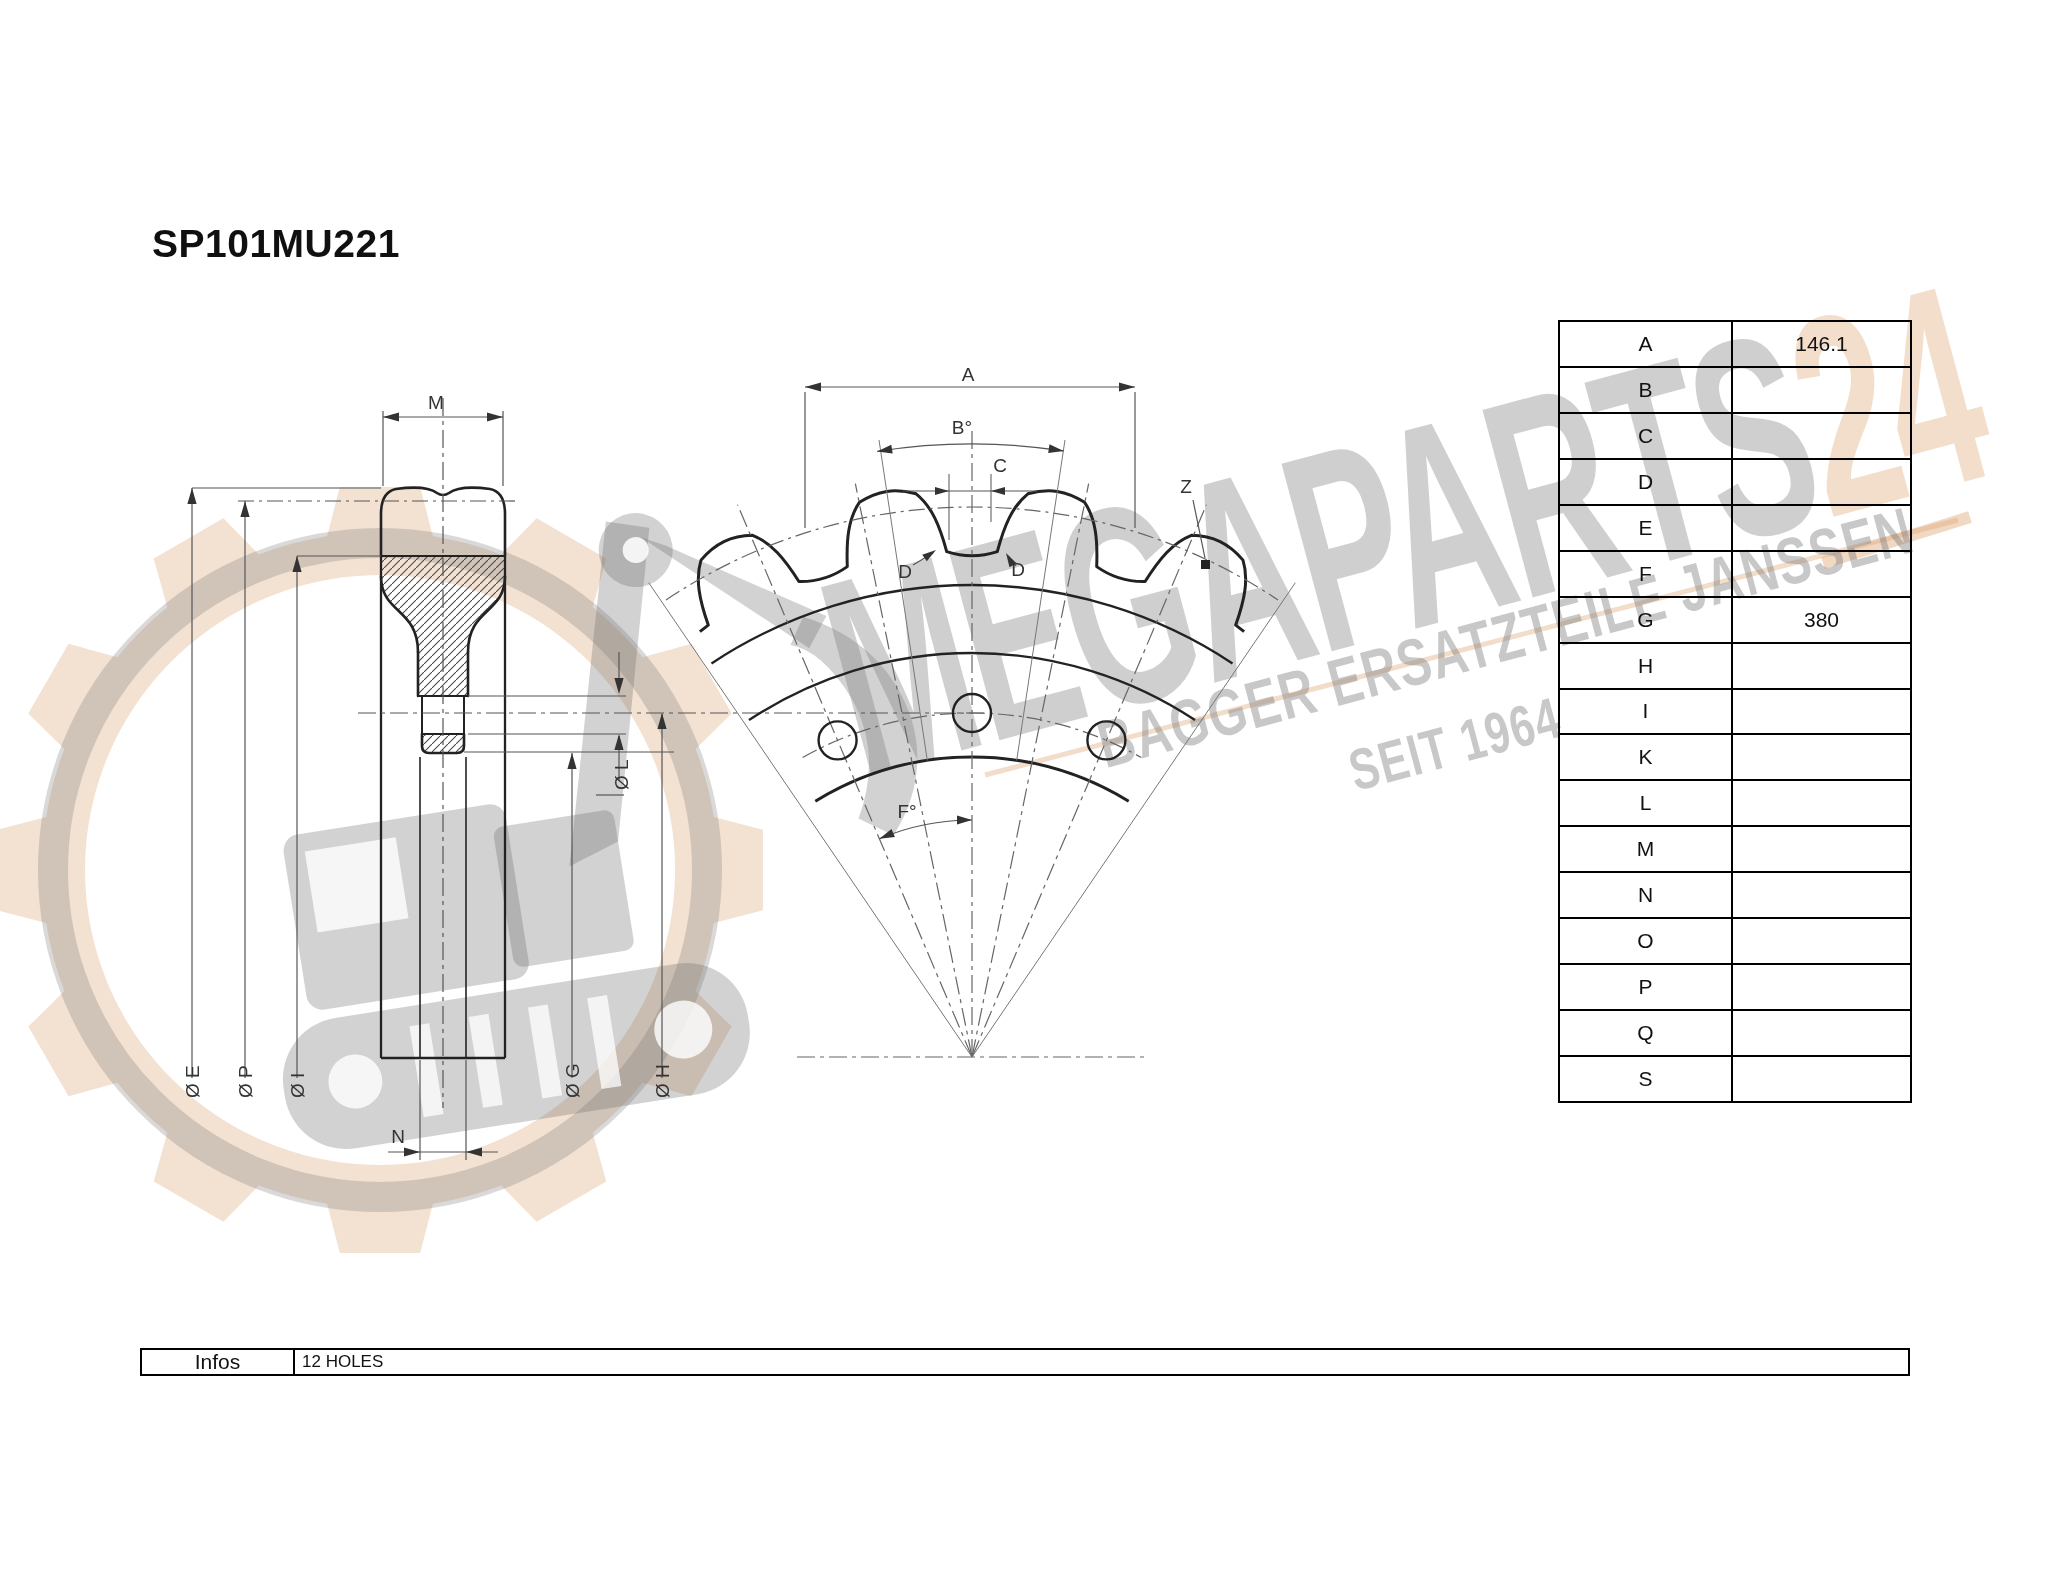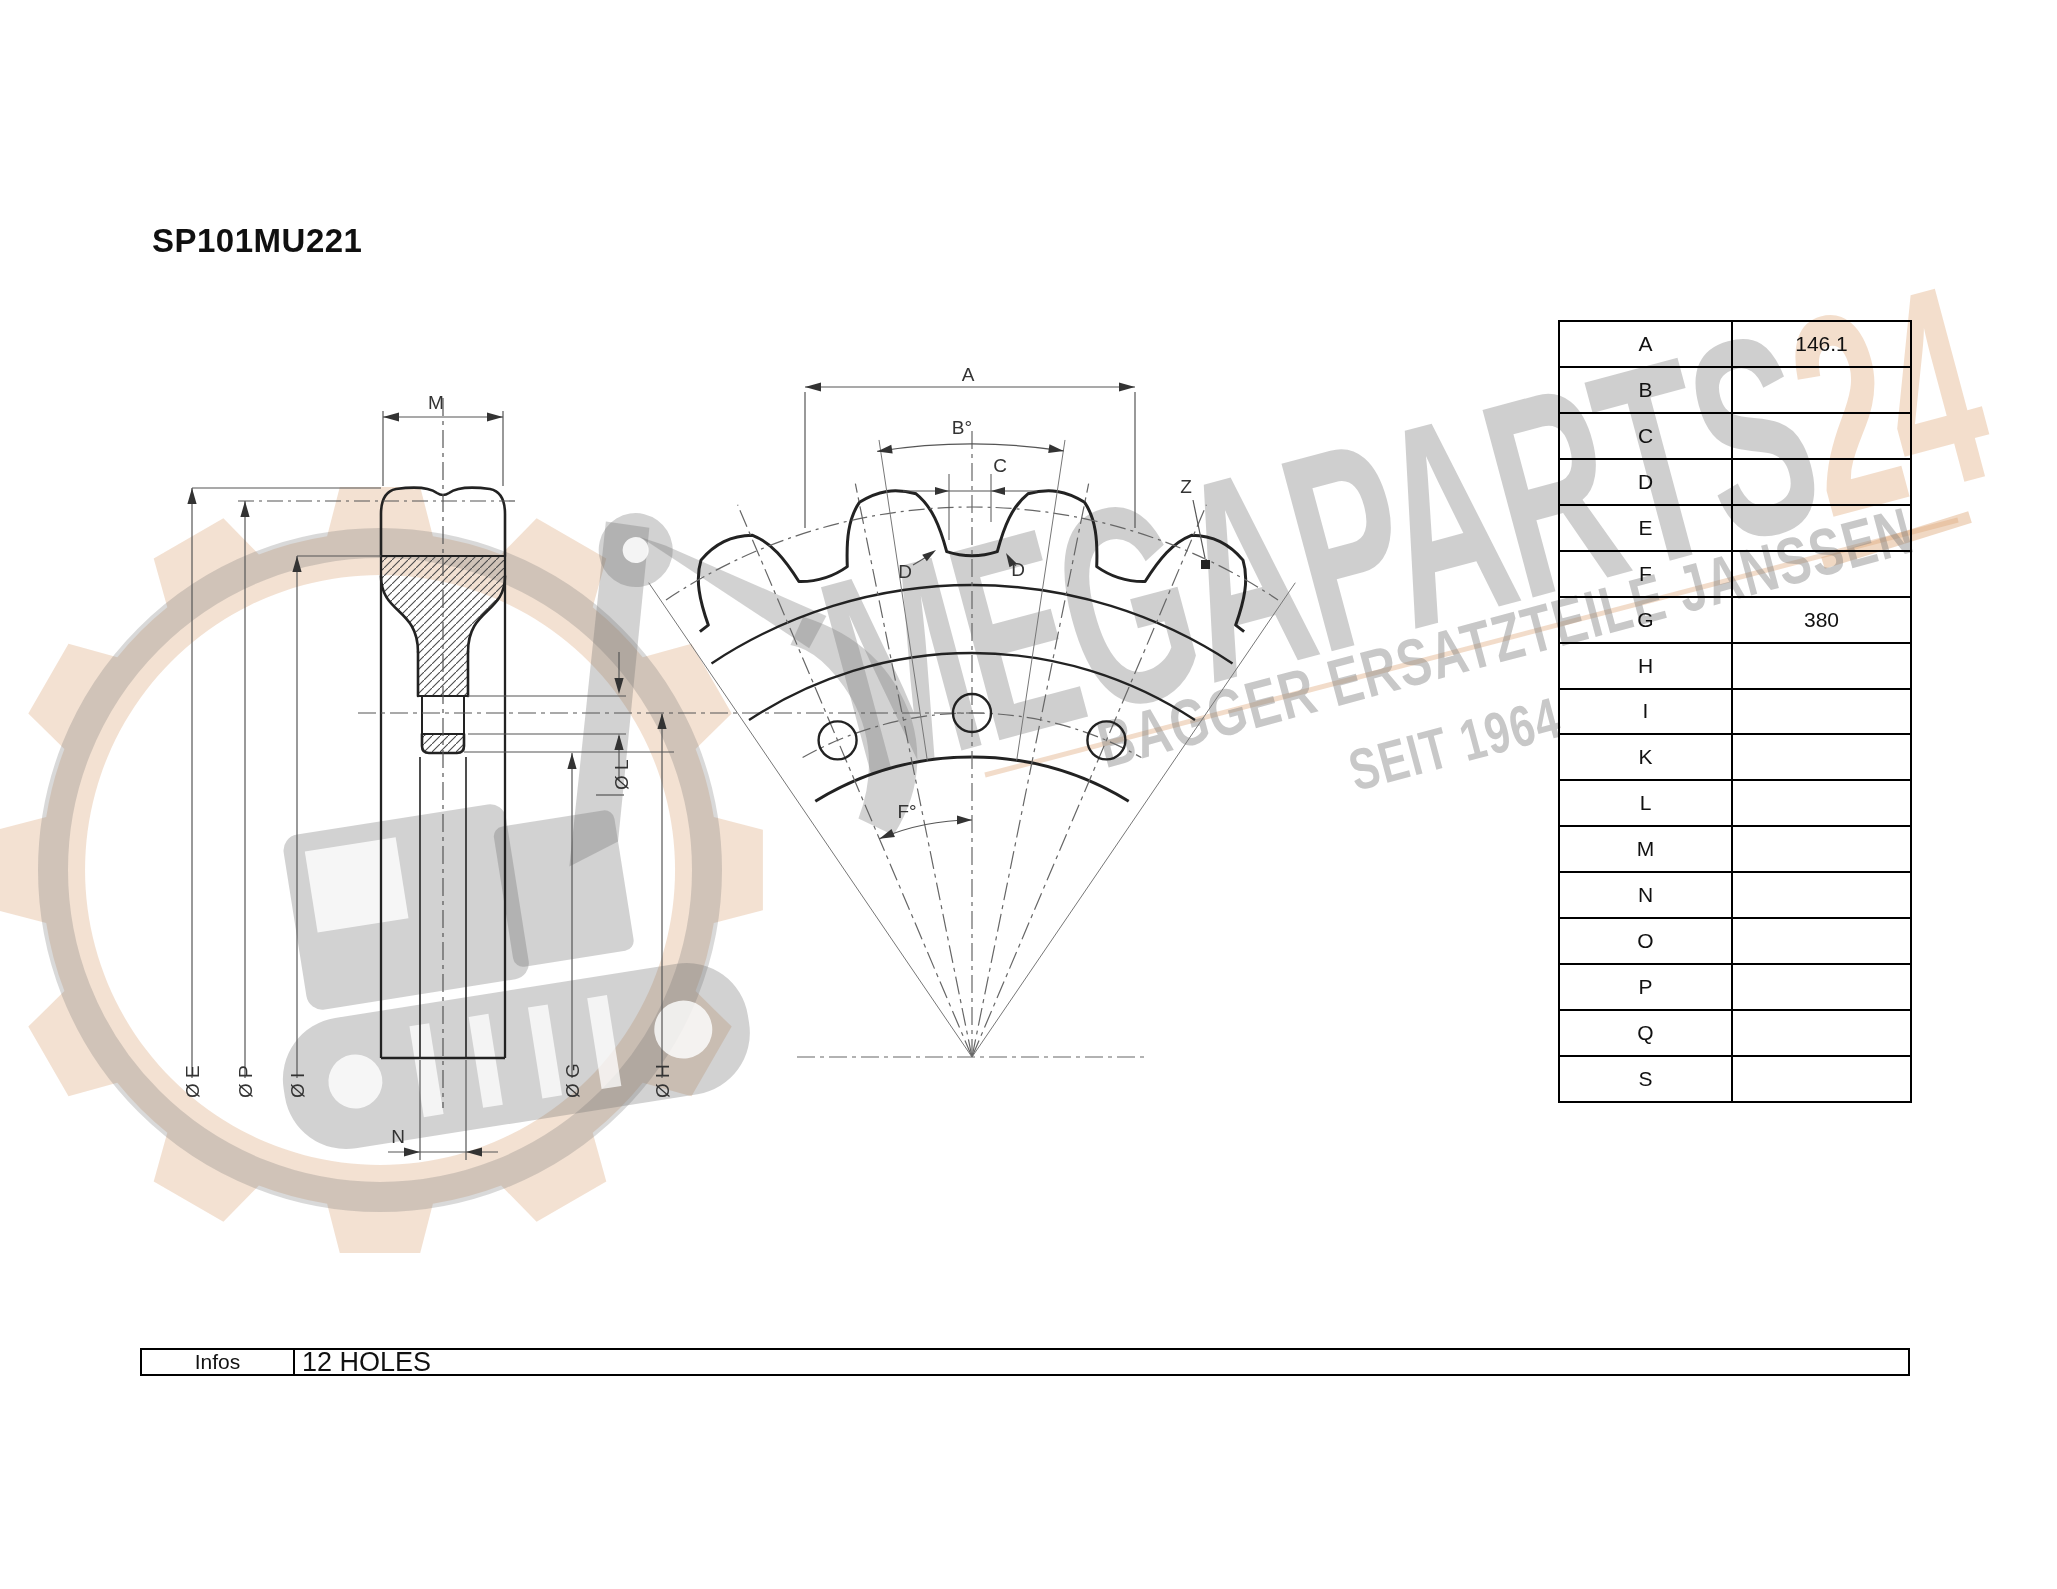--- a/index.html
+++ b/index.html
@@ -14,35 +14,35 @@
   #wm-brand .gray{color:rgba(130,130,130,0.38);}
   #wm-brand .accent{color:rgba(224,173,128,0.40);}
   #wm-line2{left:1108px;top:712px;height:68px;}
   #wm-line2 .wm-inner{transform:rotate(-15deg) scaleX(0.74);font-size:66px;color:rgba(125,125,125,0.42);letter-spacing:2px;}
   #wm-line3{left:1358px;top:742px;height:60px;}
   #wm-line3 .wm-inner{transform:rotate(-15deg) scaleX(0.74);font-size:58px;color:rgba(125,125,125,0.42);letter-spacing:2px;}
   
   #draw{position:absolute;left:0;top:0;z-index:2;}
   text.dim{font-family:"Liberation Sans",sans-serif;font-size:19px;fill:#333;}
   
-  #title{position:absolute;left:152px;top:222px;z-index:3;font-size:33px;font-weight:bold;color:#101010;letter-spacing:0.5px;}
+  #title{position:absolute;left:152px;top:222px;z-index:3;font-size:39px;font-weight:bold;color:#101010;letter-spacing:0.5px;}
   
   #spec{position:absolute;left:1558px;top:320px;width:354px;height:783px;z-index:3;
         border:2.5px solid #000;box-sizing:border-box;display:flex;flex-direction:column;}
   .srow{flex:1;display:flex;border-top:2px solid #000;}
   .srow:first-child{border-top:none;}
   .scell{display:flex;align-items:center;justify-content:center;font-size:21px;color:#111;}
   .slabel{width:173px;border-right:2px solid #000;box-sizing:border-box;}
   .svalue{flex:1;}
   
   #infobar{position:absolute;left:140px;top:1348px;width:1770px;height:28px;z-index:3;
            border:2.5px solid #000;box-sizing:border-box;display:flex;}
   #infobar .ilabel{width:153px;border-right:2px solid #000;box-sizing:border-box;display:flex;
                    align-items:center;justify-content:center;font-size:21px;color:#111;}
-  #infobar .ivalue{flex:1;display:flex;align-items:center;padding-left:7px;font-size:27px;color:#111;}
+  #infobar .ivalue{flex:1;display:flex;align-items:center;padding-left:7px;font-size:17px;color:#111;}
 </style>
 </head>
 <body>
 
 <div id="stage">
 
   <div id="wm">
     <svg width="2057" height="1589" viewBox="0 0 2057 1589">
 
       <g id="wm-gear">

